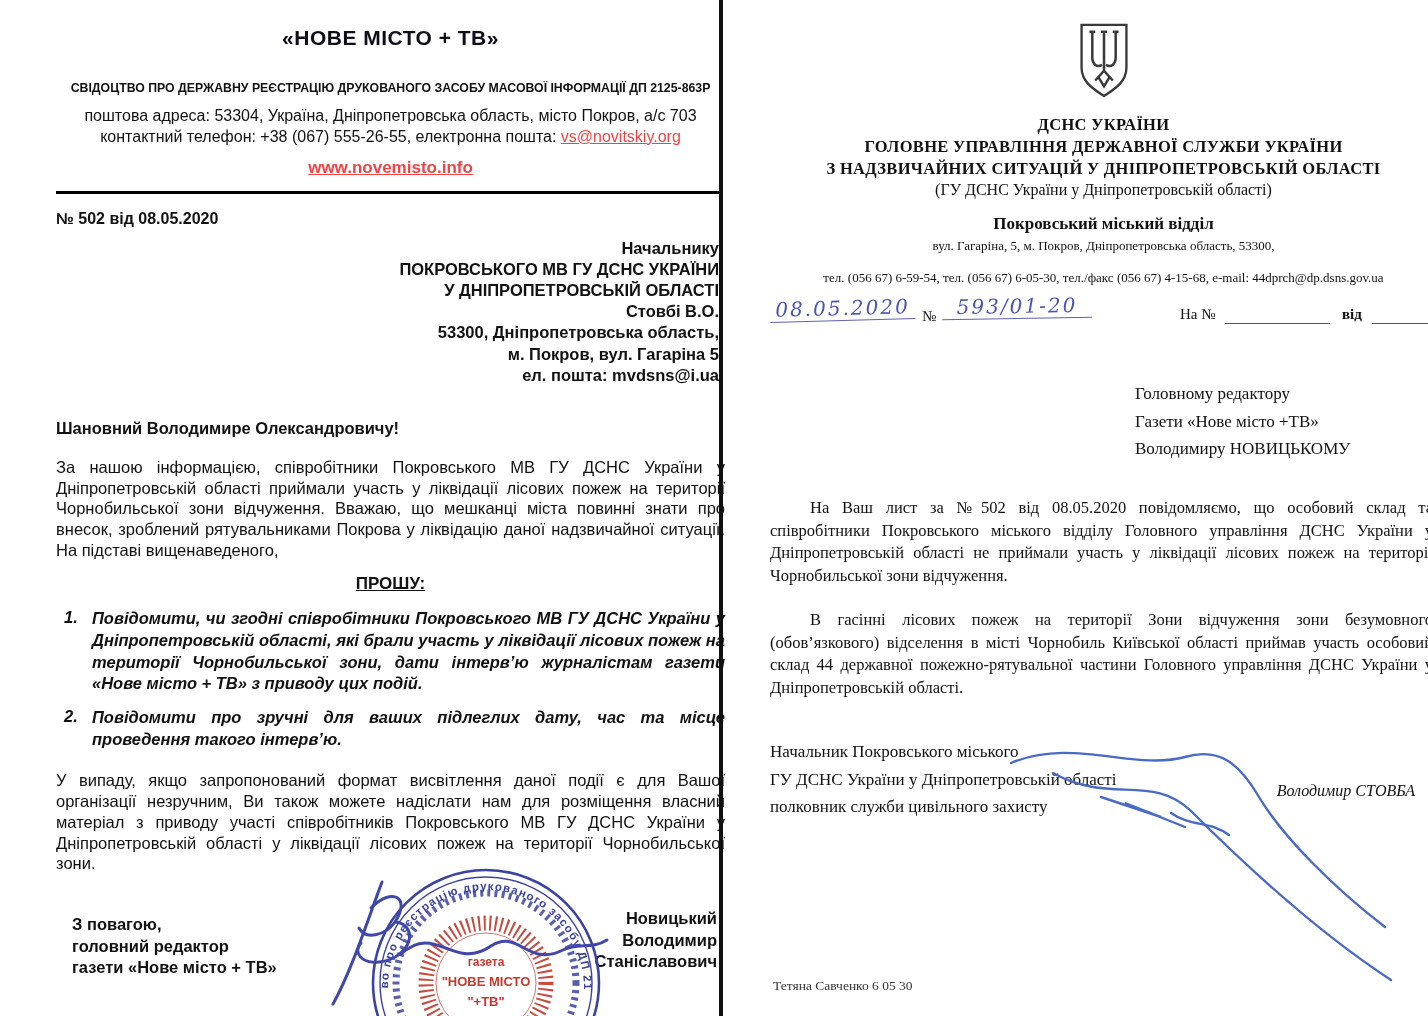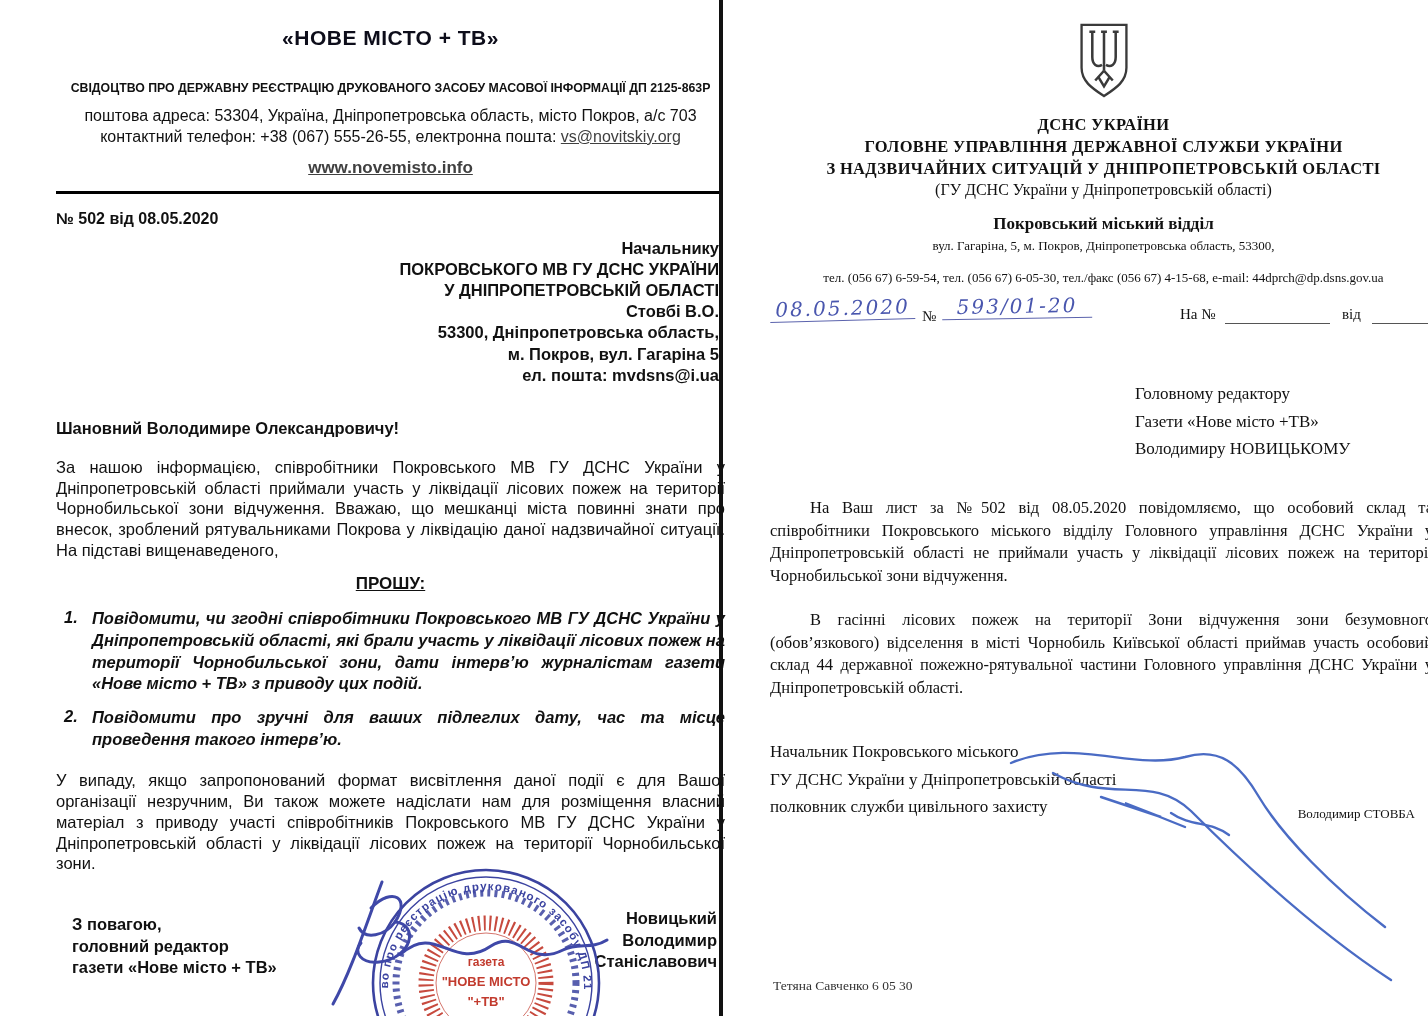--- a/index.html
+++ b/index.html
@@ -18,21 +18,21 @@
   
   .page-left {
     position: absolute; left: 16px; top: 0; width: 719px; height: 1016px;
     padding: 26px 10px 0 40px;
   }
   .lp-header { text-align: center; }
   .lp-title { font-size: 21px; font-weight: bold; letter-spacing: .5px; color: #0d0d1a; }
   .lp-reg { font-size: 12.3px; font-weight: bold; margin-top: 31px; }
   .lp-addr { font-size: 16px; margin-top: 12px; }
   .lp-phone { font-size: 16px; margin-top: 3px; }
-  a.link { color: #404040; text-decoration: underline; text-align: right; }
+  a.link { color: #ef4444; text-decoration: underline; text-align: right; }
   .lp-site { display: inline-block; font-size: 17px; font-weight: bold; margin-top: 12px; }
   .lp-rule { border: none; border-top: 3px solid #000; margin-top: 13px; margin-right: 2px; }
   .lp-refno { font-size: 16px; font-weight: bold; margin-top: 16px; }
   .lp-addressee { text-align: right; font-weight: bold; font-size: 16.5px; line-height: 1.28; margin-top: 10px; padding-right: 6px; }
   .lp-salutation { text-align: left; font-weight: bold; font-size: 16.5px; margin-top: 33px; }
   .lp-par { font-size: 16.5px; line-height: 1.26; text-align: justify; margin-top: 19px; }
   .lp-request { text-align: center; font-weight: bold; font-size: 17px; text-decoration: underline; margin-top: 13px; }
   .lp-list { margin-top: 14px; font-weight: bold; font-style: italic; font-size: 16.5px; }
   .lp-li { display: flex; margin-top: 12px; }
   .lp-li-num { width: 22px; flex: 0 0 22px; margin-left: 8px; }
@@ -57,29 +57,29 @@
   .handwrite {
     font-family: "DejaVu Serif", serif; font-style: italic;
     color: #4956ae; font-size: 20px; letter-spacing: 2px; white-space: nowrap;
   }
   .blank { display: inline-block; border-bottom: 1.5px solid #555; }
   .hw-date { position: absolute; left: 0px; top: 0px; width: 145px; text-align: center; border-bottom: 1.5px solid #5b63ad; transform: rotate(-1.5deg); }
   .no-label { position: absolute; left: 152px; top: 12px; }
   .hw-num { position: absolute; left: 172px; top: -2px; width: 150px; text-align: center; border-bottom: 1.5px solid #5b63ad; transform: rotate(-1deg); }
   .na-no { position: absolute; left: 410px; top: 10px; }
   .na-no-blank { position: absolute; left: 455px; top: 10px; width: 105px; height: 18px; }
-  .vid-label { position: absolute; left: 572px; top: 10px; }
+  .vid-label { position: absolute; left: 572px; top: 10px; font-weight: bold; }
   .vid-blank { position: absolute; left: 602px; top: 10px; width: 108px; height: 18px; }
   .rp-addressee { margin-top: 38px; margin-left: 365px; font-size: 17px; line-height: 1.62; }
   .rp-par { font-size: 16.5px; line-height: 1.38; text-align: justify; text-indent: 40px; margin-right: 4px; }
   .rp-par1 { margin-top: 34px; }
   .rp-par2 { margin-top: 21px; }
   .rp-sign-row { position: relative; height: 120px; margin-top: 38px; }
   .rp-signer-title { position: absolute; left: 0; top: 0; font-size: 17px; line-height: 1.62; }
-  .rp-signer-name { position: absolute; right: 22px; top: 68px; font-size: 13px; }
+  .rp-signer-name { position: absolute; right: 22px; top: 44px; font-size: 16px; font-style: italic; }
   .rp-sig-wrap { position: absolute; left: 230px; top: 675px; width: 480px; height: 330px; pointer-events: none; }
   .rp-footer { position: absolute; left: 50px; top: 978px; font-size: 13.5px; color: #333; }
   svg text { font-family: "Liberation Sans", sans-serif; }
 </style>
 </head>
 <body>
 
 <div class="page-left">
   <div class="lp-header">
     <div class="lp-title">«НОВЕ МІСТО + ТВ»</div>

